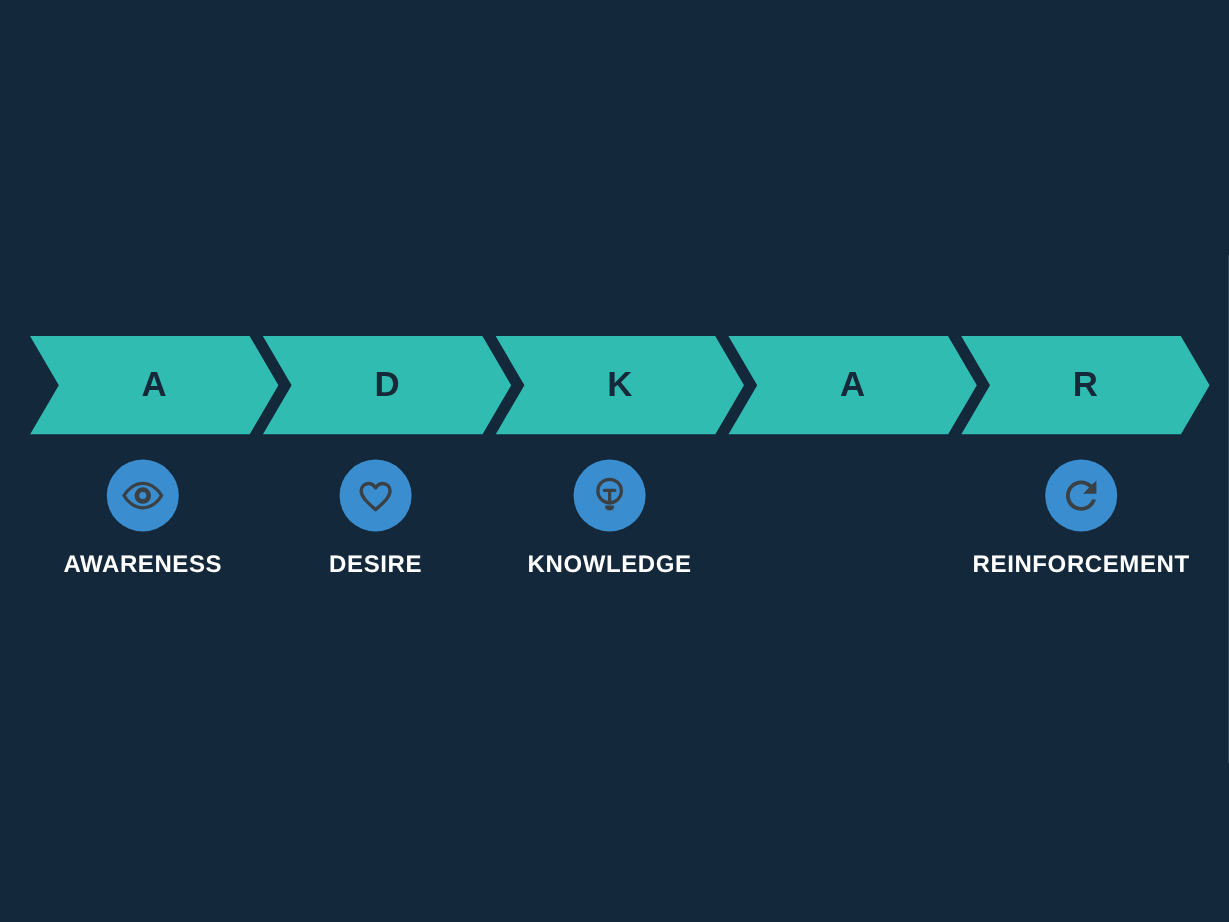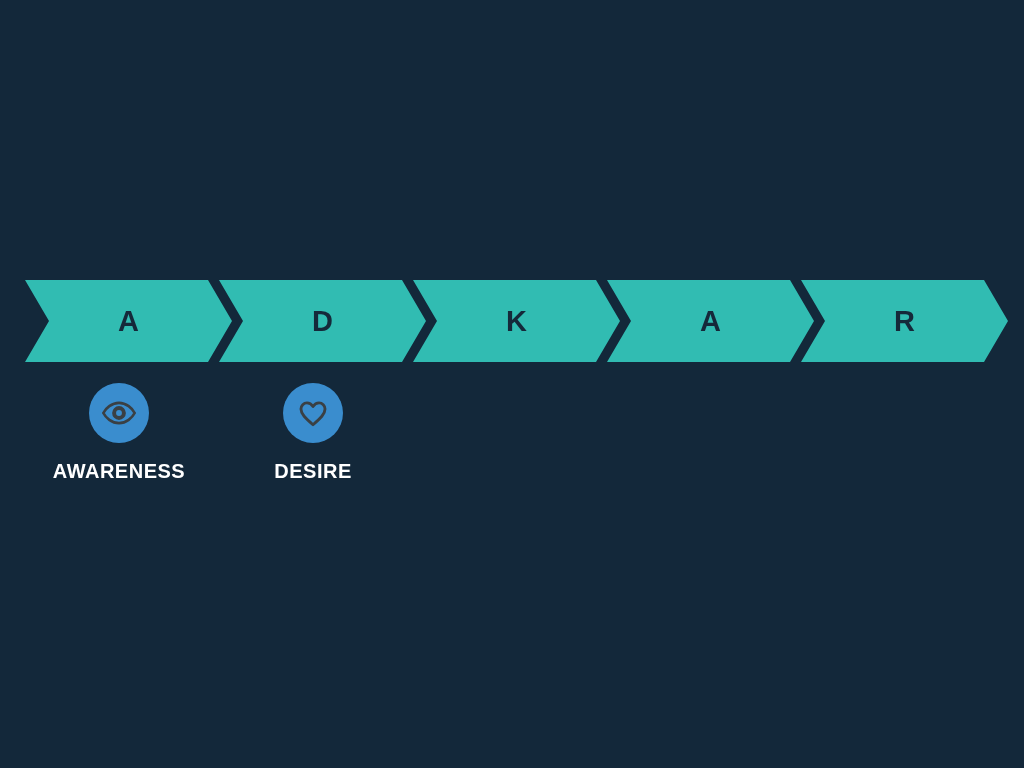--- a/index.html
+++ b/index.html
@@ -105,16 +105,34 @@
   <div class="stage stage-0">
     <div class="icon-circle">
       <svg viewBox="0 0 24 24">
         <path d="M12 5.6C7.4 5.6 3.6 9.1 2.1 12c1.5 2.9 5.3 6.4 9.9 6.4s8.4-3.5 9.9-6.4C20.4 9.1 16.6 5.6 12 5.6z" fill="none" stroke="#3a4044" stroke-width="1.7"></path>
         <circle cx="12" cy="12" r="3.1" fill="none" stroke="#3a4044" stroke-width="2.5"></circle>
       </svg>
     </div>
     <div class="stage-label">AWARENESS</div>
   </div>
 
+  <div class="stage stage-2">
+    <div class="icon-circle">
+      <svg viewBox="0 0 24 24">
+        <circle cx="12" cy="9.6" r="6.2" fill="none" stroke="#3a4044" stroke-width="1.7"></circle>
+        <path d="M9.2 9.2h5.6M12 9.2v6.6" fill="none" stroke="#3a4044" stroke-width="1.7" stroke-linecap="round"></path>
+        <path d="M9.7 17.2h4.6v0.9c0 1-1 1.7-2.3 1.7s-2.3-0.7-2.3-1.7z" fill="#3a4044"></path>
+      </svg>
+    </div>
+    <div class="stage-label">KNOWLEDGE</div>
+  </div>
 
 
+  <div class="stage stage-4">
+    <div class="icon-circle">
+      <svg viewBox="0 0 24 24">
+        <path fill="#3a4044" d="M17.65 6.35C16.2 4.9 14.21 4 12 4c-4.42 0-7.99 3.58-8 8s3.57 8 8 8c3.73 0 6.84-2.55 7.73-6h-2.08c-.82 2.33-3.04 4-5.65 4-3.31 0-6-2.69-6-6s2.69-6 6-6c1.66 0 3.14.69 4.22 1.78L13 11h7V4l-2.35 2.35z"></path>
+      </svg>
+    </div>
+    <div class="stage-label">REINFORCEMENT</div>
+  </div>
 
 </div>
 
 </body></html>

